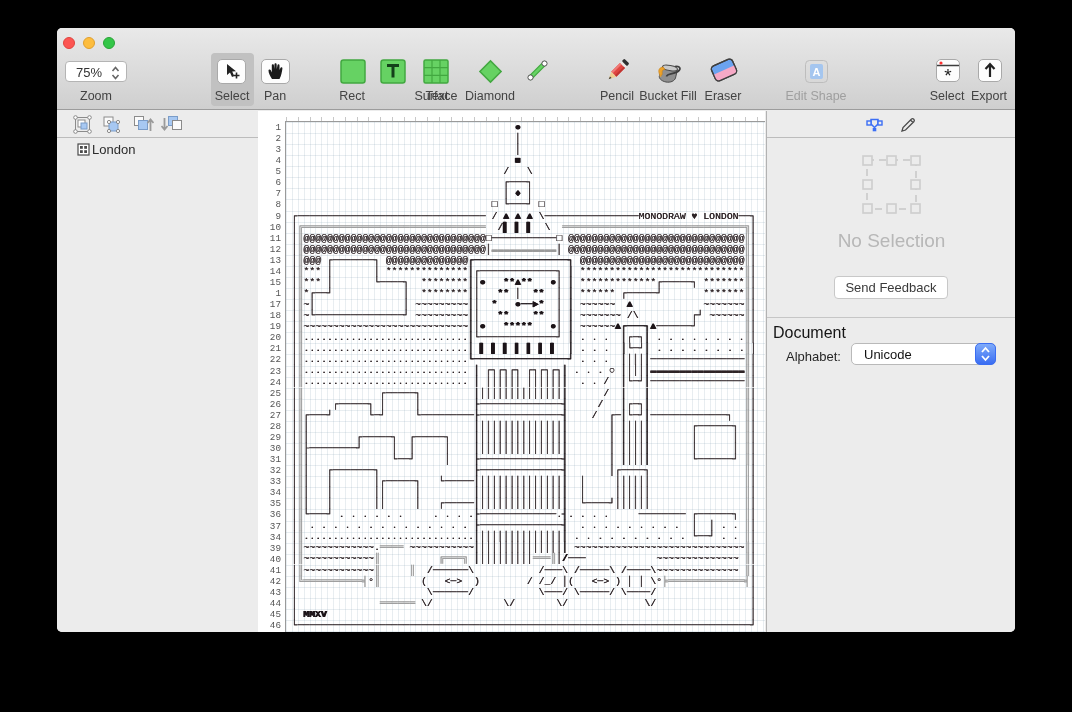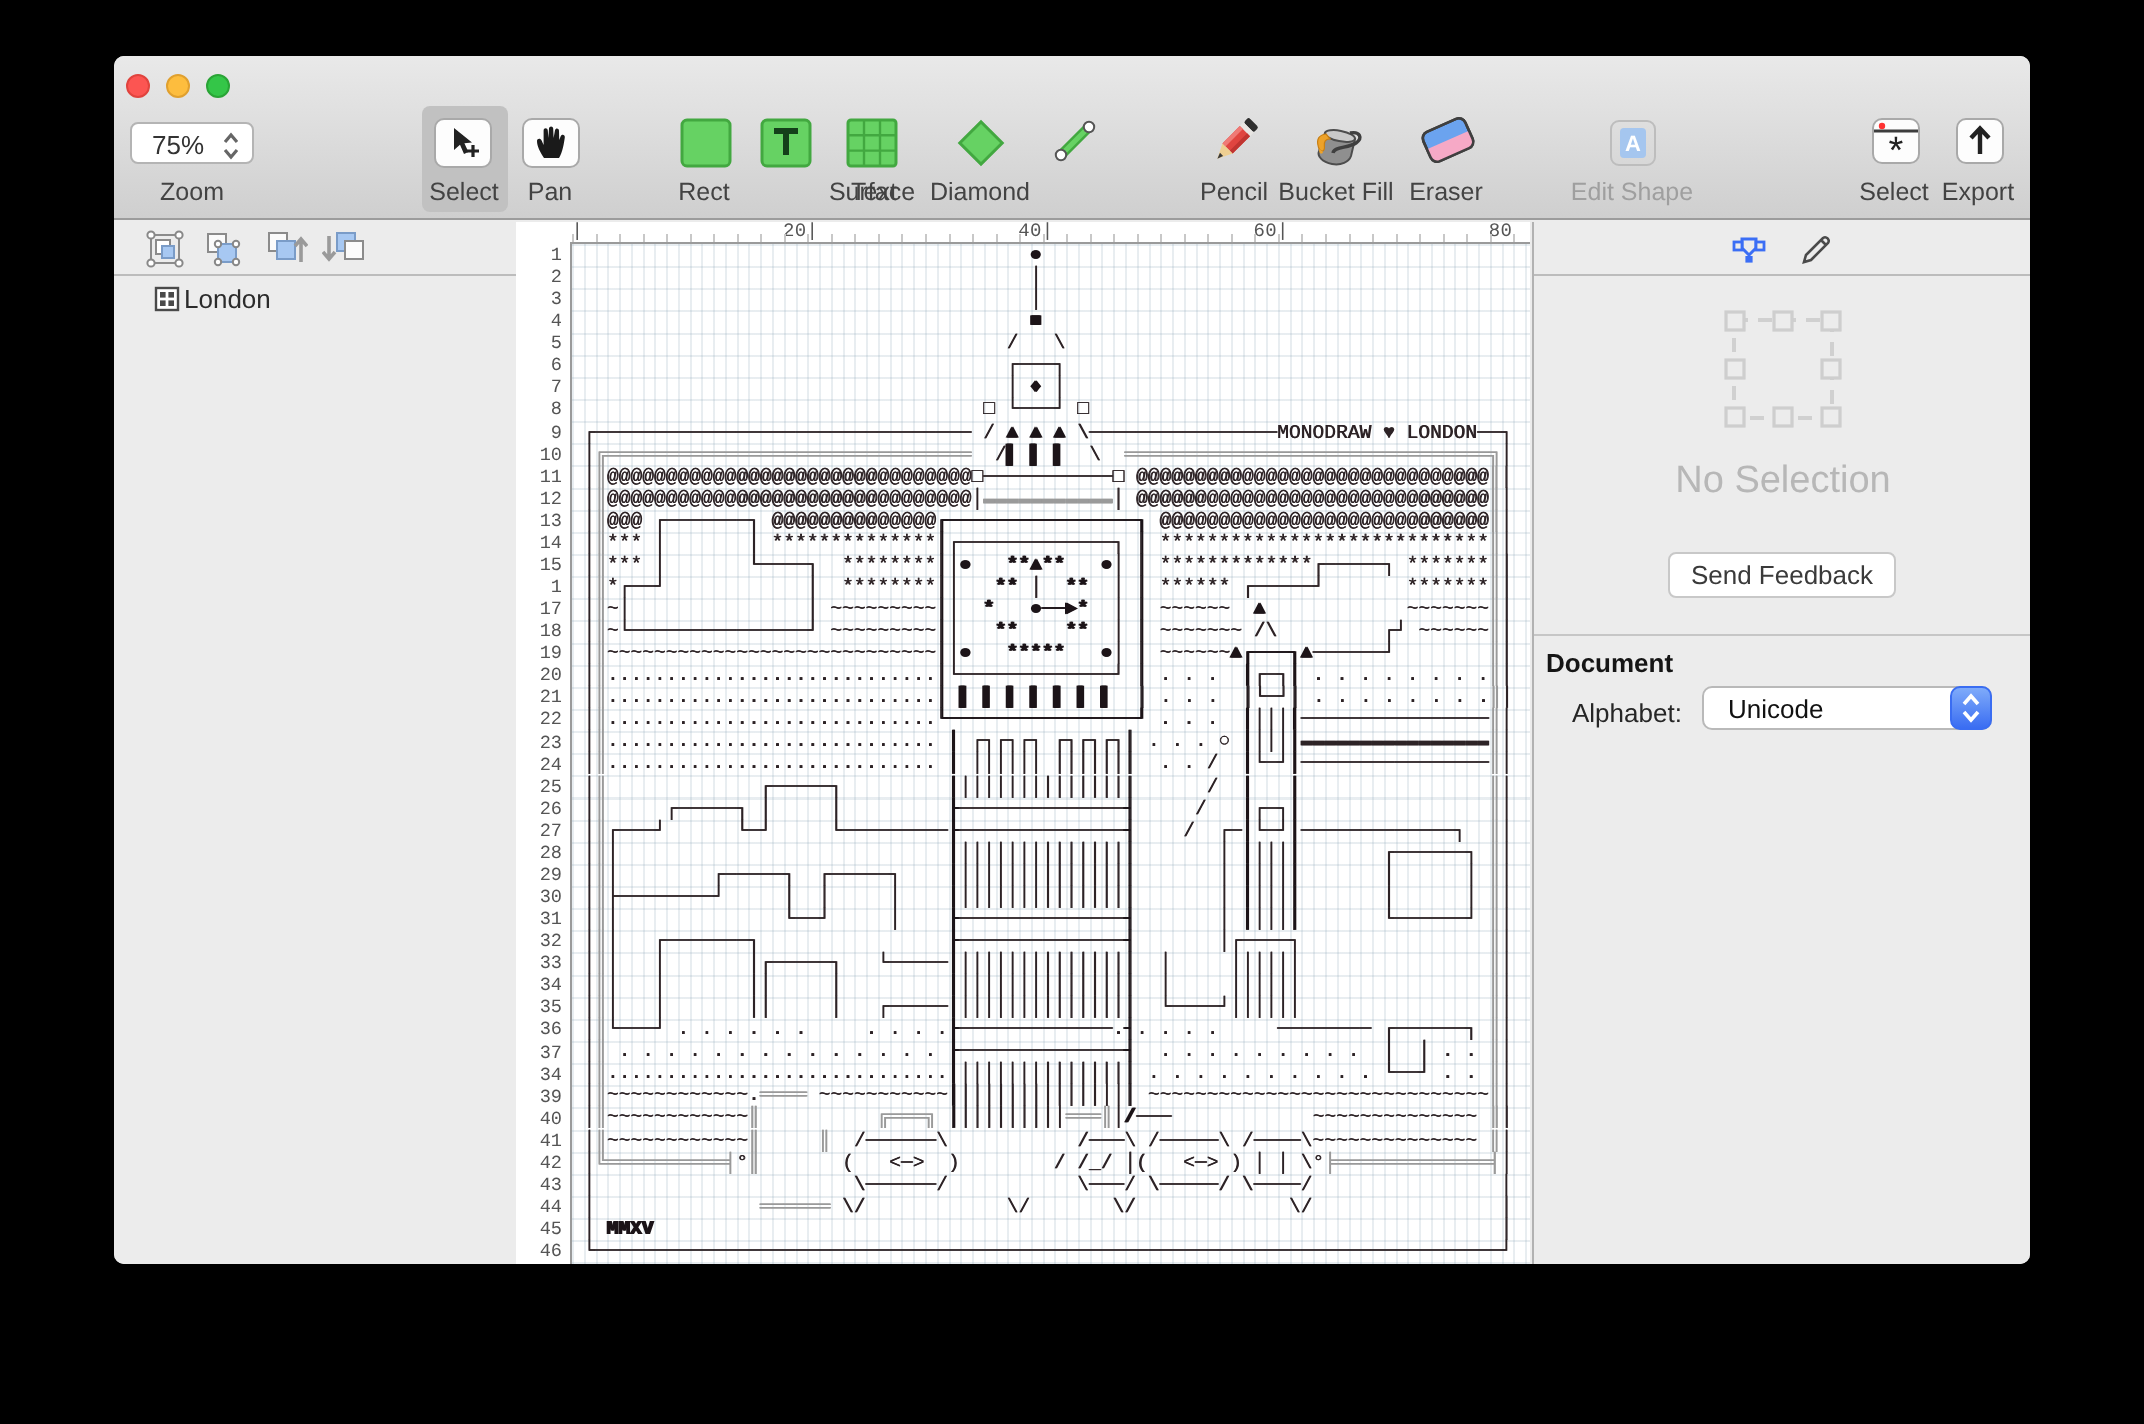--- a/index.html
+++ b/index.html
@@ -190,21 +190,20 @@
    <svg style="position:absolute;left:20px;top:32px" width="13" height="13" viewBox="0 0 13 13">
           <rect x="1" y="1" width="11" height="11" fill="#fff" stroke="#4a4a4a" stroke-width="1.2"></rect>
           <rect x="3" y="3" width="2.8" height="2.8" fill="#4a4a4a"></rect>
           <rect x="7.2" y="3" width="2.8" height="2.8" fill="#4a4a4a"></rect>
           <rect x="3" y="7.2" width="2.8" height="2.8" fill="#4a4a4a"></rect>
           <rect x="7.2" y="7.2" width="2.8" height="2.8" fill="#4a4a4a"></rect>
         </svg>
    <div style="position:absolute;left:35px;top:31px;font-size:13px;color:#2b2b2b;">London</div>
   </div>
   <div id="canvas">
-    <pre id="ruler">|                 20|                 40|                 60|                 80</pre>
     <div id="rulerline"></div>
     <div style="position:absolute;left:27.7px;top:6px;width:479px;height:4px;background:repeating-linear-gradient(to right,#c8c8c8 0px,#c8c8c8 1px,transparent 1px,transparent 11.766px);"></div>
     <div id="gutline"></div>
     <div id="grid"></div>
     <div id="lnwrap">
           <div class="ln" style="top:0.00px">1</div>
 <div class="ln" style="top:11.07px">2</div>
 <div class="ln" style="top:22.14px">3</div>
 <div class="ln" style="top:33.21px">4</div>
 <div class="ln" style="top:44.28px">5</div>
@@ -318,21 +317,21 @@
             <rect x="56" y="56" width="9" height="9"></rect>
       <rect x="32" y="8" width="9" height="9"></rect>
             <rect x="32" y="56" width="9" height="9"></rect>
       <rect x="8" y="32" width="9" height="9"></rect>
             <rect x="56" y="32" width="9" height="9"></rect>
      </g>
    </svg>
    <div style="position:absolute;left:0;width:249px;top:119px;text-align:center;font-size:19px;color:#b7b7b7;">No Selection</div>
    <div style="position:absolute;left:67px;top:165px;width:114px;height:23px;background:#fff;border:1px solid #c8c8c8;border-radius:4px;text-align:center;font-size:13px;color:#3a3a3a;line-height:22px;">Send Feedback</div>
    <div style="position:absolute;left:0;top:205.5px;width:249px;border-top:1px solid #c6c6c6;"></div>
-   <div style="position:absolute;left:6px;top:213px;font-size:13px;font-weight:bold;color:#151515;">Document</div>
+   <div style="position:absolute;left:6px;top:213px;font-size:16px;font-weight:normal;color:#151515;">Document</div>
    <div style="position:absolute;left:19px;top:238px;font-size:13px;color:#262626;">Alphabet:</div>
    <div style="position:absolute;left:84px;top:232px;width:145px;height:22px;background:#fff;border:1px solid #b9b9b9;border-radius:5px;">
      <span style="position:absolute;left:12px;top:3px;font-size:13px;color:#111;">Unicode</span>
      <div style="position:absolute;right:-1px;top:-1px;width:21px;height:22px;background:linear-gradient(#7fabfa,#3a6df2);border-radius:5px;border:1px solid #3a6df2;">
        <svg width="19" height="20" viewBox="0 0 19 20">
               <path d="M6 8 L9.5 4 L13 8" fill="none" stroke="#fff" stroke-width="1.8"></path>
               <path d="M6 12 L9.5 16 L13 12" fill="none" stroke="#fff" stroke-width="1.8"></path>
             </svg>
      </div>
    </div>

